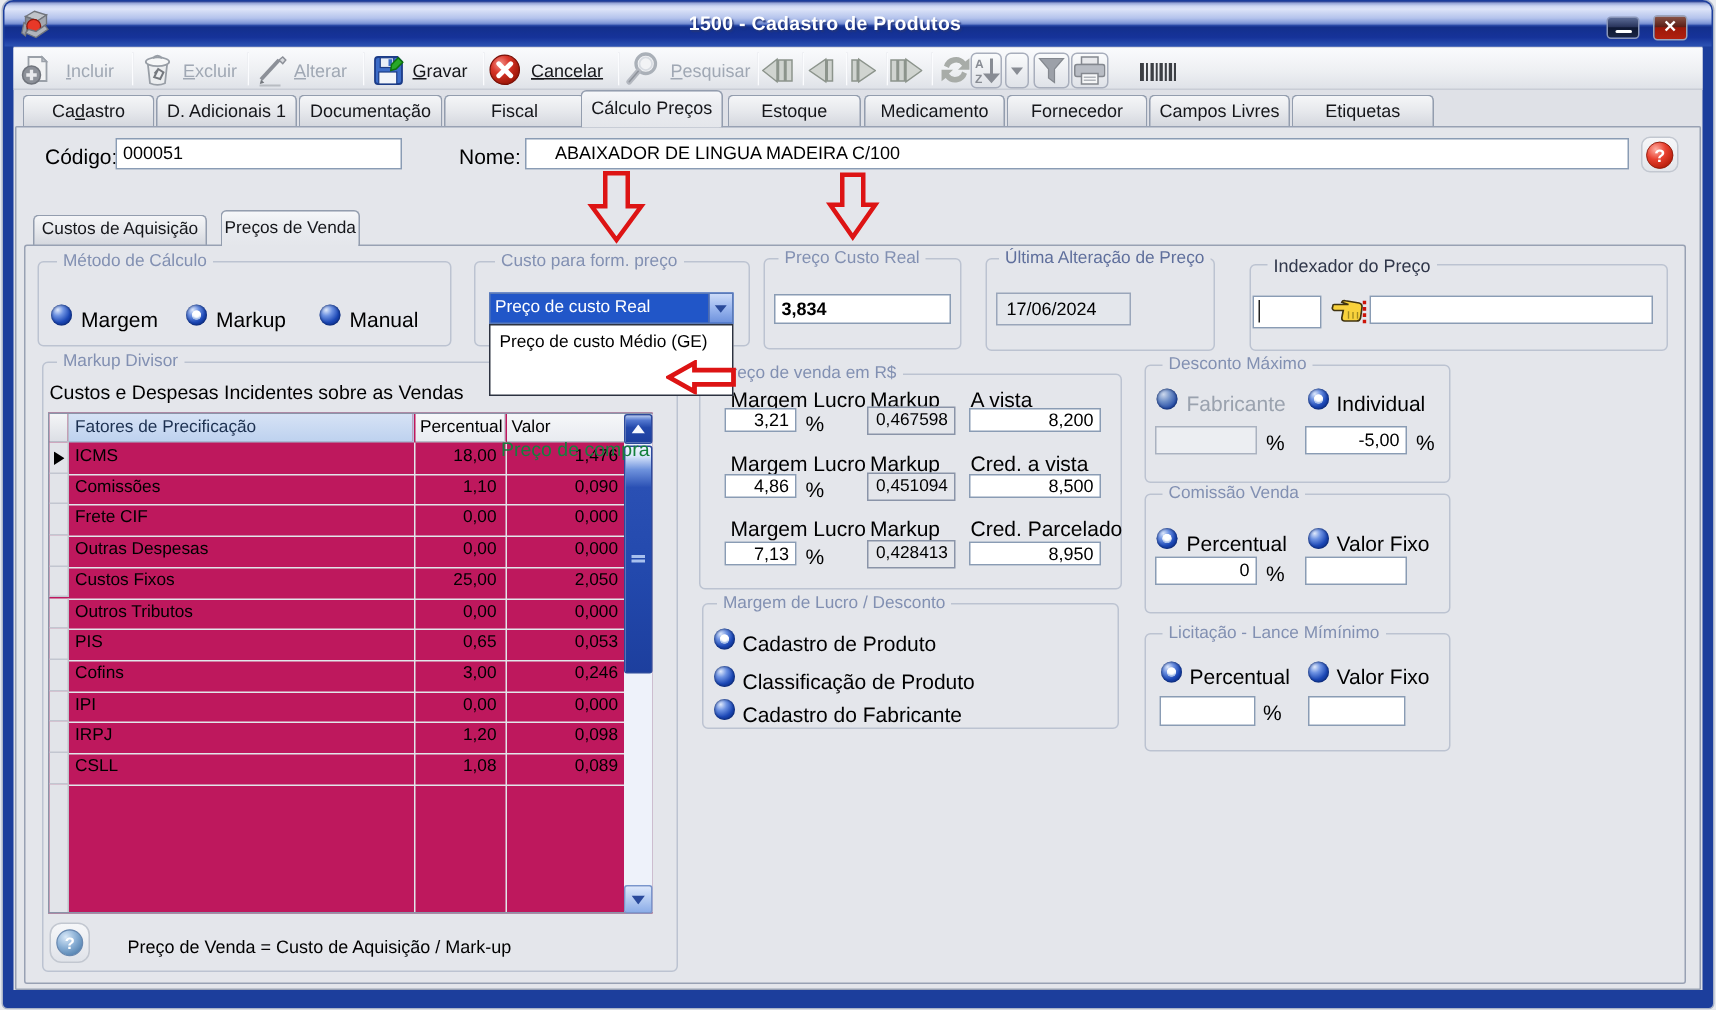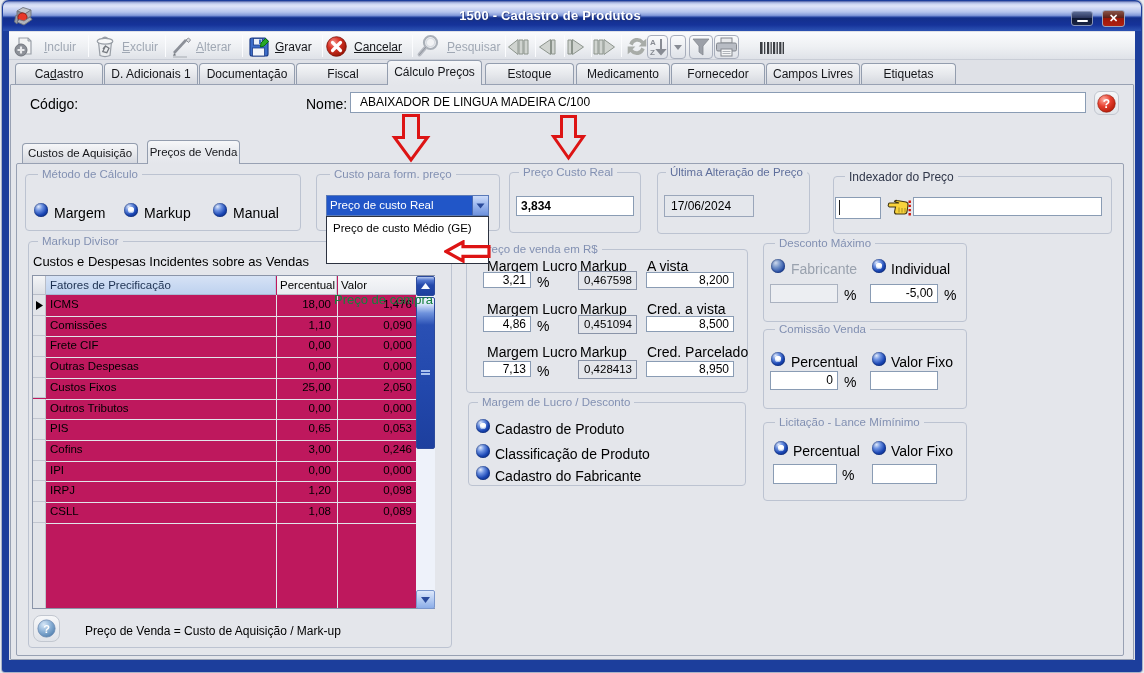--- a/index.html
+++ b/index.html
@@ -188,22 +188,23 @@
     <div class="tab abs" style="left:296px;width:94px;">Fiscal</div>
     <div class="tab abs" style="left:485px;width:89px;">Estoque</div>
     <div class="tab abs" style="left:576px;width:94px;">Medicamento</div>
     <div class="tab abs" style="left:671px;width:94px;">Fornecedor</div>
     <div class="tab abs" style="left:766px;width:94px;">Campos Livres</div>
     <div class="tab abs" style="left:861px;width:95px;text-align:center;">Etiquetas</div>
     <div class="tab abs act" style="left:387px;width:95px;">Cálculo Preços</div>
 <div id="page" class="abs"></div>
 
 <div class="lbl abs z9" style="left:30px;top:96px;">Código:</div>
+<div class="fld abs z9" style="left:77px;top:92px;width:191px;height:21px;line-height:19px;padding-left:4px;">000051</div>
 <div class="lbl abs z9" style="left:306px;top:96px;">Nome:</div>
-<div class="fld abs z9" style="left:350px;top:92px;width:736px;height:21px;line-height:19px;padding-left:9px;">ABAIXADOR DE LINGUA MADEIRA C/100</div>
+<div class="fld abs z9" style="left:350px;top:92px;width:736px;height:21px;line-height:19px;padding-left:19px;">ABAIXADOR DE LINGUA MADEIRA C/100</div>
 <div class="abs z9" style="left:1094px;top:91px;width:25px;height:24px;border:1px solid #c2c7d0;border-radius:6px;background:linear-gradient(180deg,#f6f7f9,#e2e5ea);"></div>
 <svg class="abs" style="left:1097px;top:94px;z-index:10;" width="19" height="19" viewBox="0 0 19 19">
 <defs>
         <radialGradient id="hq" cx="0.35" cy="0.28" r="0.85">
           <stop offset="0" stop-color="#ffb0a4"></stop>
           <stop offset="0.45" stop-color="#e84030"></stop>
           <stop offset="1" stop-color="#a81400"></stop>
         </radialGradient>
       </defs>
 <circle cx="9.5" cy="9.5" r="8.8" fill="url(#hq)" stroke="#8c1808" stroke-width="0.6"></circle>

